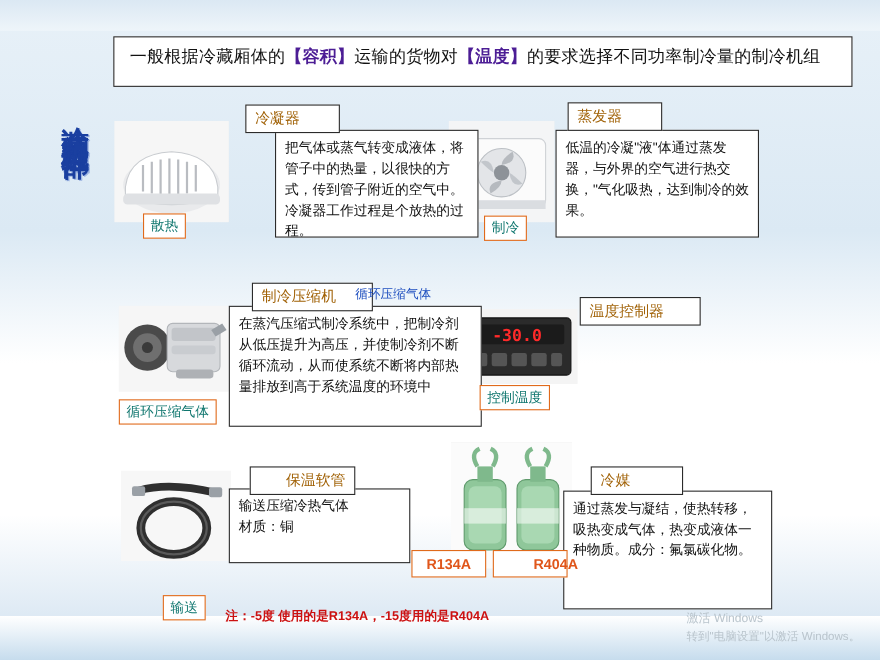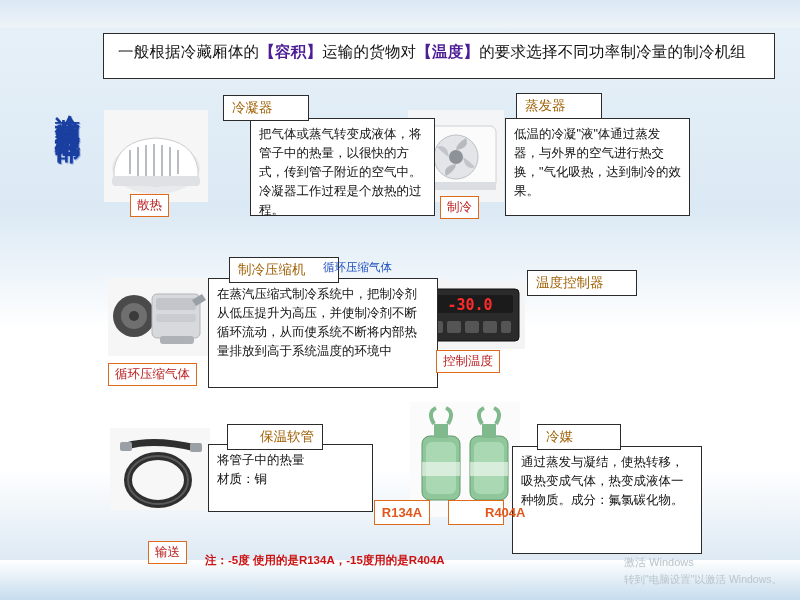--- a/index.html
+++ b/index.html
@@ -104,21 +104,21 @@
     color: #111;
     padding: 6px 8px;
     box-sizing: border-box;
     z-index: 3;
   }
   
   .callout {
     position: absolute;
     border: 1px solid #e06a1b;
     background: #ffffff;
-    color: #b91c1c;
+    color: #0f766e;
     font-size: 12.5px;
     padding: 2px 6px;
     box-sizing: border-box;
     white-space: nowrap;
     z-index: 8;
   }
 
   
   .photo {
     position: absolute;
@@ -157,21 +157,21 @@
   
   .r-box {
     position: absolute;
     border: 1px solid #e06a1b;
     background: #ffffff;
     color: #e0561b;
     font-size: 13px;
     font-weight: bold;
     text-align: center;
     padding: 4px 0;
-    width: 56px;
+    width: 68px;
     box-sizing: border-box;
     z-index: 8;
   }
   .svg-photo { display:block; }
 </style>
 </head>
 <body>
 
 <div id="slide">
 
@@ -279,21 +279,21 @@
       <rect width="100" height="82" fill="#f7f7f7"></rect>
       <ellipse cx="48" cy="52" rx="30" ry="24" fill="none" stroke="#2f2f2f" stroke-width="8"></ellipse>
       <ellipse cx="48" cy="52" rx="30" ry="24" fill="none" stroke="#5a5a5a" stroke-width="2"></ellipse>
       <path d="M16 18 Q44 10 86 20" fill="none" stroke="#2f2f2f" stroke-width="7"></path>
       <rect x="10" y="14" width="12" height="9" rx="2" fill="#9aa0a6"></rect>
       <rect x="80" y="15" width="12" height="9" rx="2" fill="#9aa0a6"></rect>
     </svg>
   </div>
 
   <div class="text-box" style="left:208px; top:444px; width:165px; height:68px;">
-    <div>将管子中的热量</div>
+    <div>输送压缩冷热气体</div>
     <div>材质：铜</div>
   </div>
 
   <div class="callout" style="left:148px; top:505px;margin-top:36px;">输送</div>
 
   <div class="label-box" style="left:518px; top:424px; width:84px;">冷媒</div>
 
   <div class="photo" style="left:410px; top:402px; width:110px; height:115px;">
     <svg class="svg-photo" width="110" height="115" viewBox="0 0 110 115">
       <rect width="110" height="115" fill="#fbfbfb"></rect>

